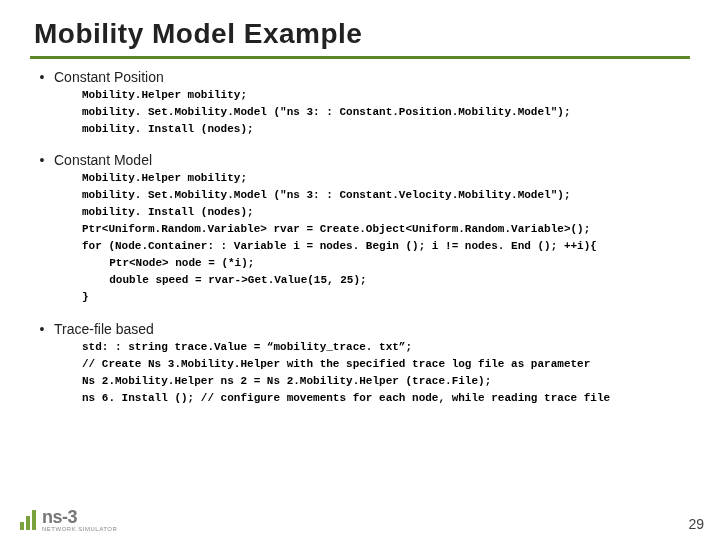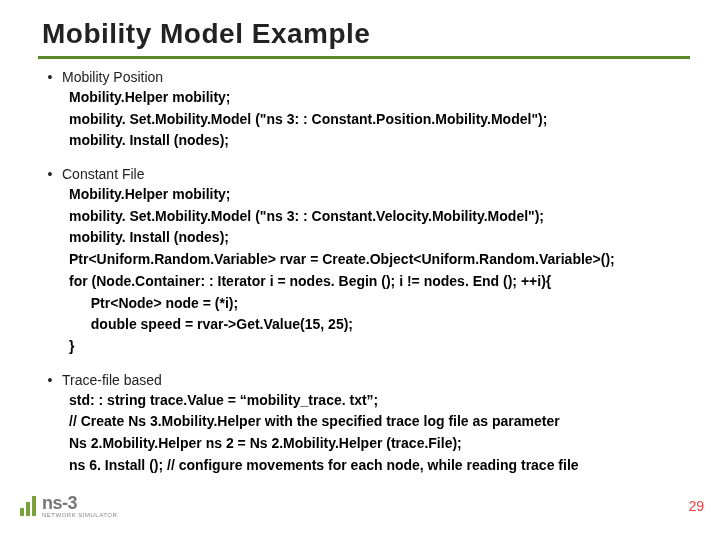--- a/index.html
+++ b/index.html
@@ -10,21 +10,21 @@
     background: #fff;
     font-family: Arial, Helvetica, sans-serif;
     overflow: hidden;
     position: relative;
   }
   .slide {
     width: 720px;
     height: 540px;
     position: relative;
     box-sizing: border-box;
-    padding: 18px 30px 0 38px;
+    padding: 18px 30px 0 30px;
   }
   .title {
     font-size: 28px;
     font-weight: bold;
     color: #222;
     margin: 0 0 6px 4px;
     letter-spacing: 0.5px;
   }
   .hr {
     height: 3px;
@@ -46,42 +46,42 @@
     flex-shrink: 0;
     text-align: center;
     font-size: 14px;
     color: #222;
   }
   .bullet-label {
     font-size: 14px;
     color: #222;
   }
   .code-block {
-    margin-left: 31px;
+    margin-left: 52px;
     margin-top: 2px;
-    font-family: Liberation Sans, sans-serif;
+    font-family: Liberation Mono, monospace;
     font-weight: bold;
-    font-size: 14px;
+    font-size: 11px;
     line-height: 1.55;
     color: #000;
     white-space: pre;
   }
   .code-indent1 { padding-left: 14px; display:block; }
   .footer {
     position: absolute;
-    bottom: 22px;
+    bottom: 8px;
     left: 20px;
     right: 16px;
     display: flex;
     justify-content: space-between;
-    align-items: center;
+    align-items: flex-end;
   }
   .page-num {
     font-size: 14px;
-    color: #ef4444;
+    color: #404040;
   }
   
   .logo {
     display: flex;
     align-items: center;
     gap: 2px;
   }
   .logo-bars {
     display: flex;
     align-items: flex-end;
@@ -116,37 +116,37 @@
 <div class="slide">
 
   <div class="title">Mobility Model Example</div>
   <div class="hr"></div>
 
   <div class="bullets">
 
     <div class="item">
       <div class="bullet-row">
         <div class="bullet-dot">•</div>
-        <div class="bullet-label">Mobility Position</div>
+        <div class="bullet-label">Constant Position</div>
       </div>
       <div class="code-block"><span>Mobility.Helper mobility;</span>
 <span>mobility. Set.Mobility.Model ("ns 3: : Constant.Position.Mobility.Model");</span>
 <span>mobility. Install (nodes);</span></div>
     </div>
 
     <div class="item">
       <div class="bullet-row">
         <div class="bullet-dot">•</div>
-        <div class="bullet-label">Constant File</div>
+        <div class="bullet-label">Constant Model</div>
       </div>
       <div class="code-block"><span>Mobility.Helper mobility;</span>
 <span>mobility. Set.Mobility.Model ("ns 3: : Constant.Velocity.Mobility.Model");</span>
 <span>mobility. Install (nodes);</span>
 <span>Ptr&lt;Uniform.Random.Variable&gt; rvar = Create.Object&lt;Uniform.Random.Variable&gt;();</span>
-<span>for (Node.Container: : Iterator i = nodes. Begin (); i != nodes. End (); ++i){</span>
+<span>for (Node.Container: : Variable i = nodes. Begin (); i != nodes. End (); ++i){</span>
 <span class="code-indent1">  Ptr&lt;Node&gt; node = (*i);</span><span class="code-indent1">  double speed = rvar-&gt;Get.Value(15, 25);</span><span>}</span></div>
     </div>
 
     <div class="item" style="margin-bottom:0;">
       <div class="bullet-row">
         <div class="bullet-dot">•</div>
         <div class="bullet-label">Trace-file based</div>
       </div>
       <div class="code-block"><span>std: : string trace.Value = “mobility_trace. txt”;</span>
 <span>// Create Ns 3.Mobility.Helper with the specified trace log file as parameter</span>

